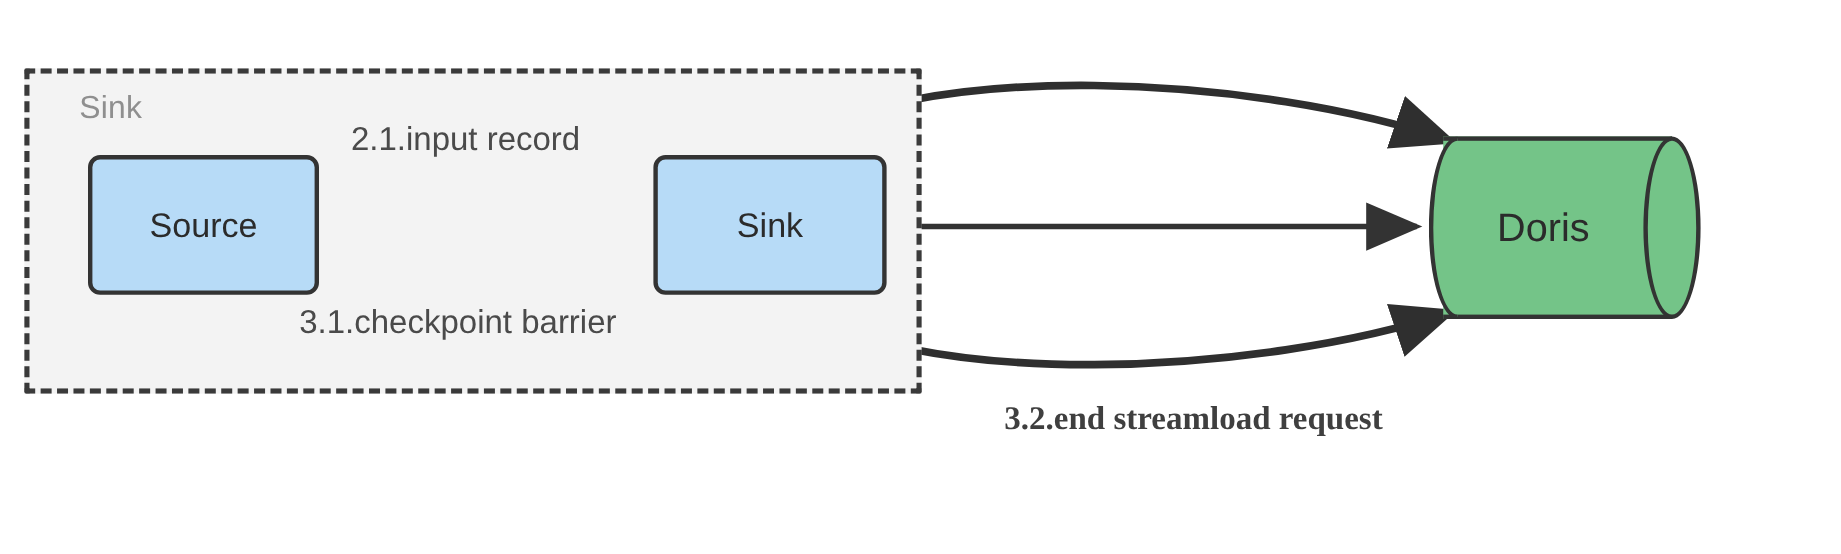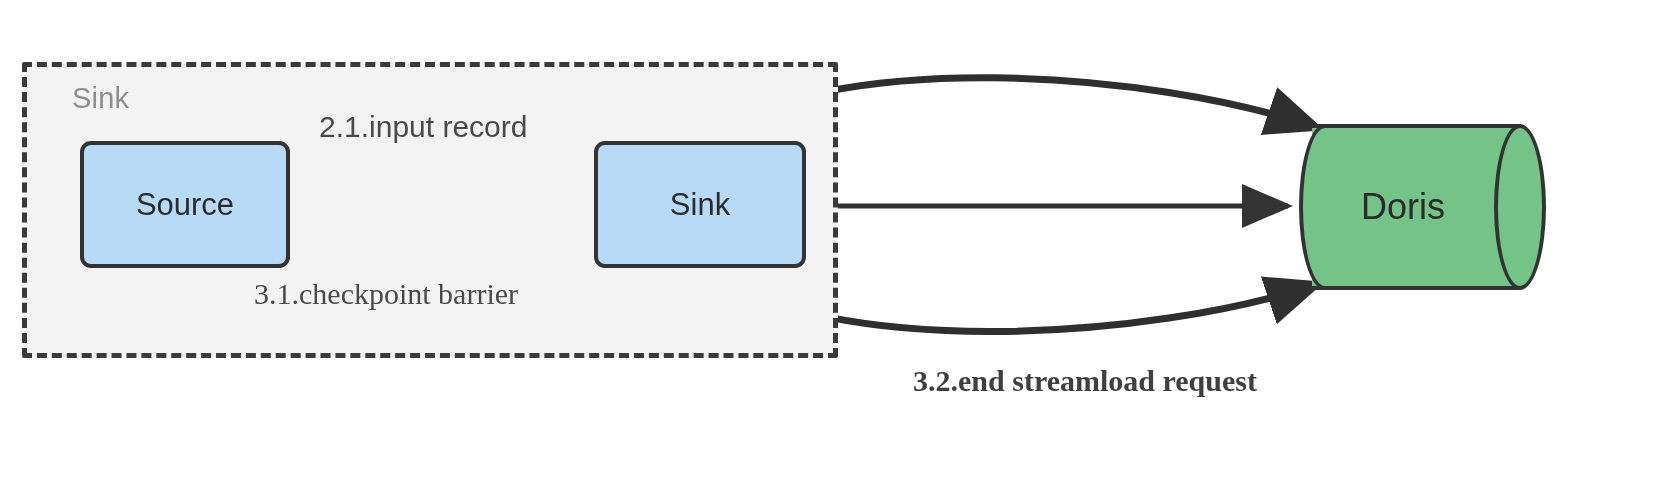--- a/index.html
+++ b/index.html
@@ -85,21 +85,21 @@
   
   .edge-label{
     position:absolute;
     color:#4a4a4a;
     font-size:30px;
     white-space:nowrap;
     line-height:37px;
   }
   .edge-label.bold{ font-weight:700; color:#3f3f3f; }
   #lbl-input      { left:319px; top:108px; }
-  #lbl-checkpoint { left:254px; top:275px;font-family:Liberation Serif, serif; }
+  #lbl-checkpoint { left:272px; top:275px; }
   #lbl-start      { left:886px; top:21px; }
   #lbl-stream     { left:910px; top:222px; }
   #lbl-end        { left:850px; top:362px; text-align:center; width:470px;font-family:Liberation Serif, serif;}
 </style>
 </head>
 <body>
 
 <div id="stage">
 
   <svg id="canvas" viewBox="0 0 1674 504" xmlns="http://www.w3.org/2000/svg">

